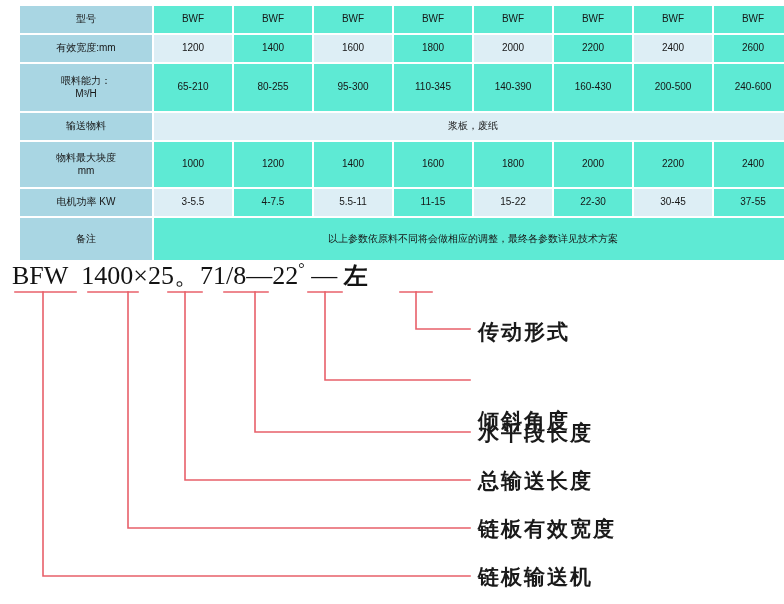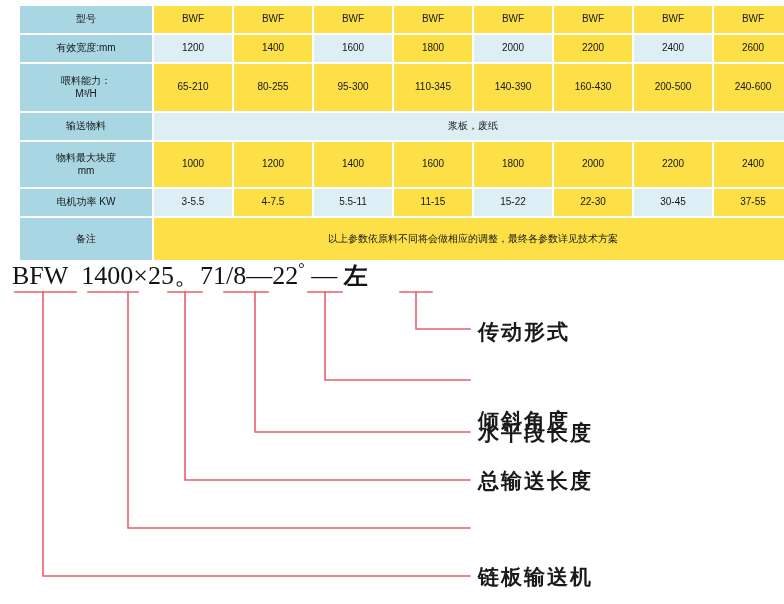--- a/index.html
+++ b/index.html
@@ -24,21 +24,21 @@
     text-align: center;
     vertical-align: middle;
     color: #161616;
     font-size: 10px;
     line-height: 1.28;
     padding: 2px 1px;
     font-family: "Liberation Sans", "DejaVu Sans", sans-serif;
     white-space: normal;
     word-break: break-all;
   }
-  td.dark  { background: #fde047; }
+  td.dark  { background: #5eead4; }
   td.light { background: #ddeef5; }
   td.label { background: #a9d6e3; font-size: 14.5px; }
   .r1 td { height: 27px; }
   .r2 td { height: 27px; }
   .r3 td { height: 47px; }
   .r4 td { height: 27px; }
   .r5 td { height: 45px; }
   .r6 td { height: 27px; margin-left: 20px; }
   .r7 td { height: 42px; }
   td.merged { font-size: 15px; }
@@ -197,16 +197,17 @@
         <polyline points="128,34 128,270 470,270"></polyline>
 
         <polyline points="43,34 43,318 470,318"></polyline>
       </g>
     </svg>
 
     <div class="callout-label" style="left:478px; top:60px;">传动形式</div>
     <div class="callout-label" style="left:478px; top:109px;margin-top:40px;">倾斜角度</div>
     <div class="callout-label" style="left:478px; top:161px;">水平段长度</div>
     <div class="callout-label" style="left:478px; top:209px;">总输送长度</div>
+    <div class="callout-label" style="left:478px; top:257px;">链板有效宽度</div>
     <div class="callout-label" style="left:478px; top:305px;">链板输送机</div>
   </div>
 
 </div>
 
 </body></html>

